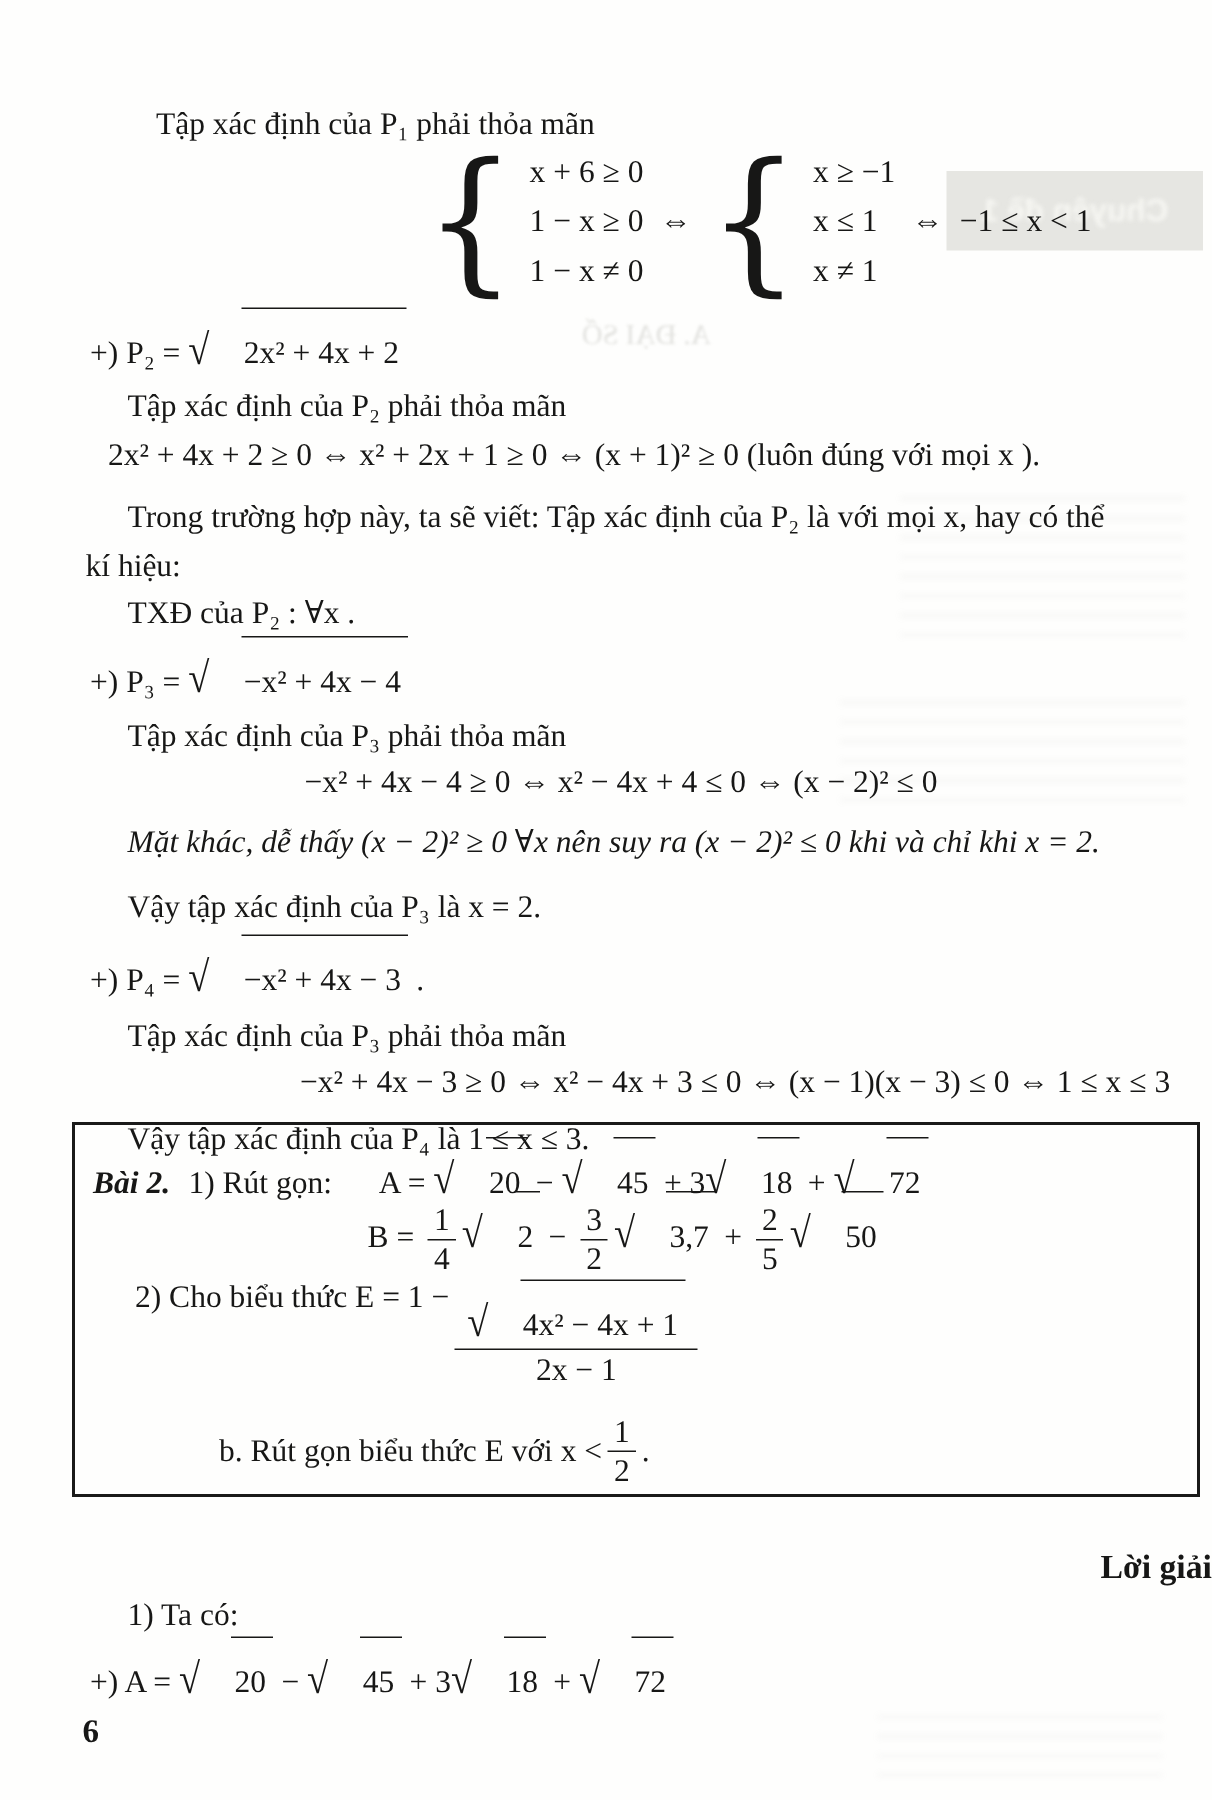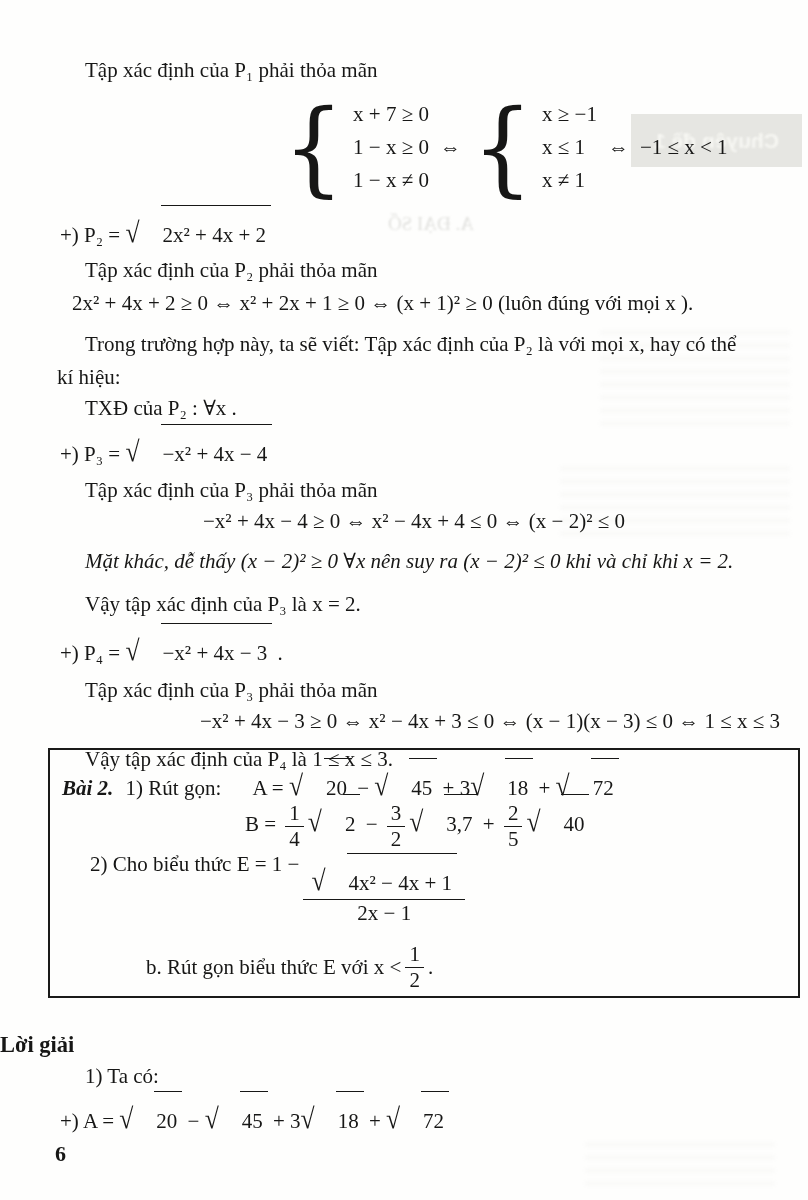--- a/index.html
+++ b/index.html
@@ -31,21 +31,21 @@
   
   .sys{display:flex;align-items:center;gap:9px;}
   .brace{font-size:96px;line-height:.8;transform:scaleY(1.08);font-family:"DejaVu Serif",serif;font-weight:400;}
   .rows{display:flex;flex-direction:column;gap:3px;}
   .rows span{line-height:30px;display:block;}
   .iff{margin:0 2px;}
 
   .exercise-box{position:absolute;left:48px;top:748px;width:748px;height:246px;
                 border:2px solid #1a1a19;background:transparent;}
 
-  .solution-heading{position:absolute;left:0;top:1032px;width:808px;text-align:left;
+  .solution-heading{position:absolute;left:0;top:1032px;width:808px;text-align:right;
                     font-weight:bold;font-size:22.5px;}
   .page-number{position:absolute;left:55px;top:1141px;font-weight:bold;font-size:22px;}
 
   
   .ghost-box{position:absolute;left:631px;top:114px;width:171px;height:53px;
              background:#e6e6e2;display:flex;align-items:center;justify-content:center;}
   .ghost-box span{transform:scaleX(-1);filter:blur(1.3px);color:#f7f7f3;
                   font-weight:bold;font-size:21px;font-family:"Liberation Sans",sans-serif;}
   .ghost-text{position:absolute;transform:scaleX(-1);filter:blur(1.1px);
               color:#c9c9c4;opacity:.55;font-size:19px;}
@@ -56,26 +56,26 @@
 <body>
 
 <div class="ghost-box">
   <span>Chuyên đề 1</span>
 </div>
 <div class="ghost-text" style="left:388px;top:213px;">A. ĐẠI SỐ</div>
 <div class="smudge" style="left:600px;top:330px;width:190px;height:95px;"></div>
 <div class="smudge" style="left:560px;top:465px;width:230px;height:70px;"></div>
 <div class="smudge" style="left:585px;top:1140px;width:190px;height:45px;"></div>
 
-<div class="abs indent" style="top:58px;">Tập xác định của P₁ phải thỏa mãn</div>
+<div class="abs indent" style="top:70px;margin-left:19px;">Tập xác định của P₁ phải thỏa mãn</div>
 
 <div class="abs sys" style="left:283px;top:99px;">
   <span class="brace">{</span>
   <div class="rows">
-    <span>x + 7 ≥ 0</span>
+    <span>x + 6 ≥ 0</span>
     <span>1 − x ≥ 0</span>
     <span>1 − x ≠ 0</span>
   </div>
   <span class="iff">⇔</span>
   <span class="brace">{</span>
   <div class="rows">
     <span>x ≥ −1</span>
     <span>x ≤ 1</span>
     <span>x ≠ 1</span>
   </div>
@@ -137,21 +137,21 @@
       </span><span class="sqrt"><span class="sgn">√</span><span class="rad">2</span></span>
     <span>−</span>
     <span class="frac">
         <span class="fn">3</span>
         <span class="fd">2</span>
       </span><span class="sqrt"><span class="sgn">√</span><span class="rad">3,7</span></span>
     <span>+</span>
     <span class="frac">
         <span class="fn">2</span>
         <span class="fd">5</span>
-      </span><span class="sqrt"><span class="sgn">√</span><span class="rad">40</span></span>
+      </span><span class="sqrt"><span class="sgn">√</span><span class="rad">50</span></span>
   </div>
 
   <div class="abs" style="left:40px;top:102px;display:flex;">
     <span>2) Cho biểu thức E = 1 −</span>
     <span class="frac big">
       <span class="fn"><span class="sqrt"><span class="sgn">√</span><span class="rad">4x² − 4x + 1</span></span></span>
       <span class="fd">2x − 1</span>
     </span>
   </div>
 

